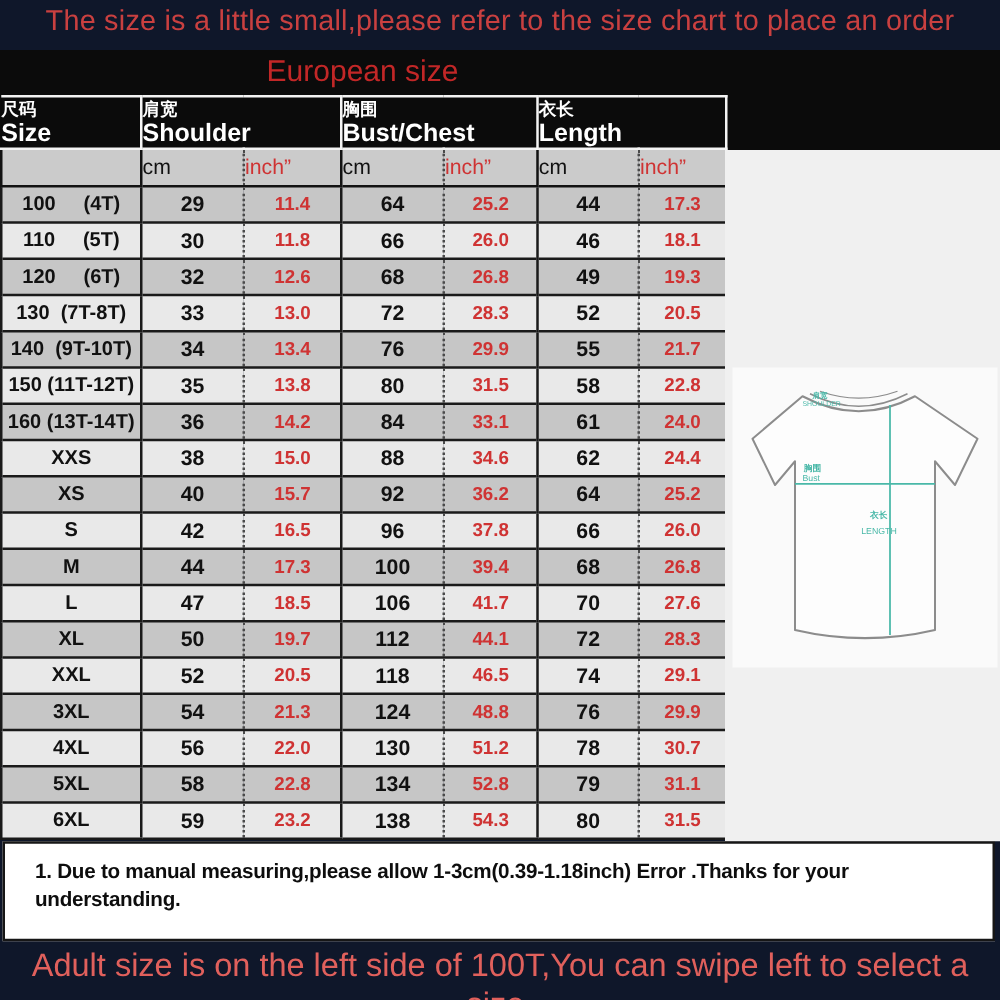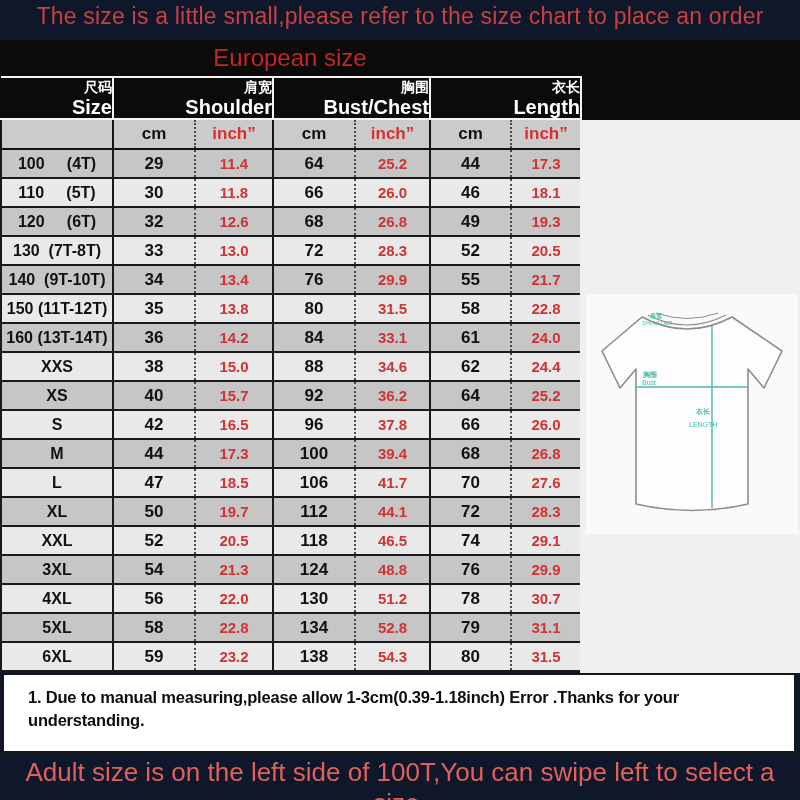--- a/index.html
+++ b/index.html
@@ -15,29 +15,29 @@
   .banner{
     position:absolute;top:44px;left:0;width:580px;text-align:center;
     font-size:24px;font-weight:normal;color:var(--banner_red,#c22727);
   }
   table.size-chart{
     position:absolute;top:76px;left:0;width:580px;
     border-collapse:collapse;table-layout:fixed;
   }
   table.size-chart th,table.size-chart td{padding:0;}
   tr.cols th{
-    height:40px;background:#0b0b0b;color:#ffffff;vertical-align:middle;text-align:right;
+    height:40px;background:#0b0b0b;color:#ffffff;vertical-align:middle;text-align:left;
     border:2px solid #f4f4f4;
   }
   tr.cols th:first-child{border-left:none;}
   .cn{font-size:14px;font-weight:bold;line-height:17px;}
-  .en{font-size:20px;font-weight:bold;line-height:22px;margin-left:48px;}
+  .en{font-size:20px;font-weight:bold;line-height:22px;}
   tr.units th{
-    height:28px;background:#cbcbcb;text-align:center;vertical-align:middle;
-    font-weight:bold;border-top:2px solid #121212;border-bottom:2px solid #121212;
+    height:28px;background:#cbcbcb;text-align:left;vertical-align:middle;
+    font-weight:normal;border-top:2px solid #121212;border-bottom:2px solid #121212;
   }
   .u-first{border-left:2px solid #121212;}
   .u-cm{font-size:17px;color:#121212;border-left:2px solid #121212;}
   .u-inch{font-size:17px;color:var(--inch_red,#cf3333);border-left:2px dotted #4a4a4a;}
   tr.units th:last-child{border-right:2px solid #121212;}
   tbody td{
     height:27px;text-align:center;vertical-align:middle;font-weight:bold;
     border-top:2px solid #1a1a1a;
   }
   tbody tr:last-child td{border-bottom:2px solid #1a1a1a;}

